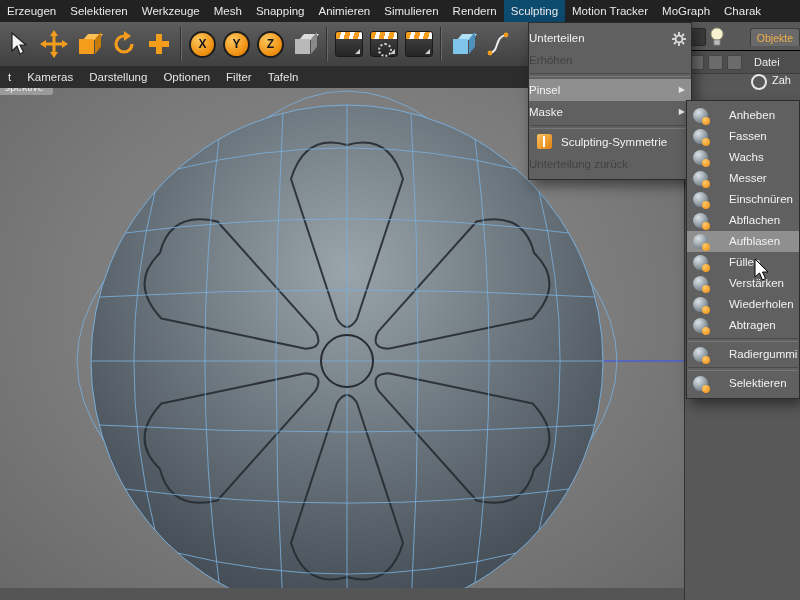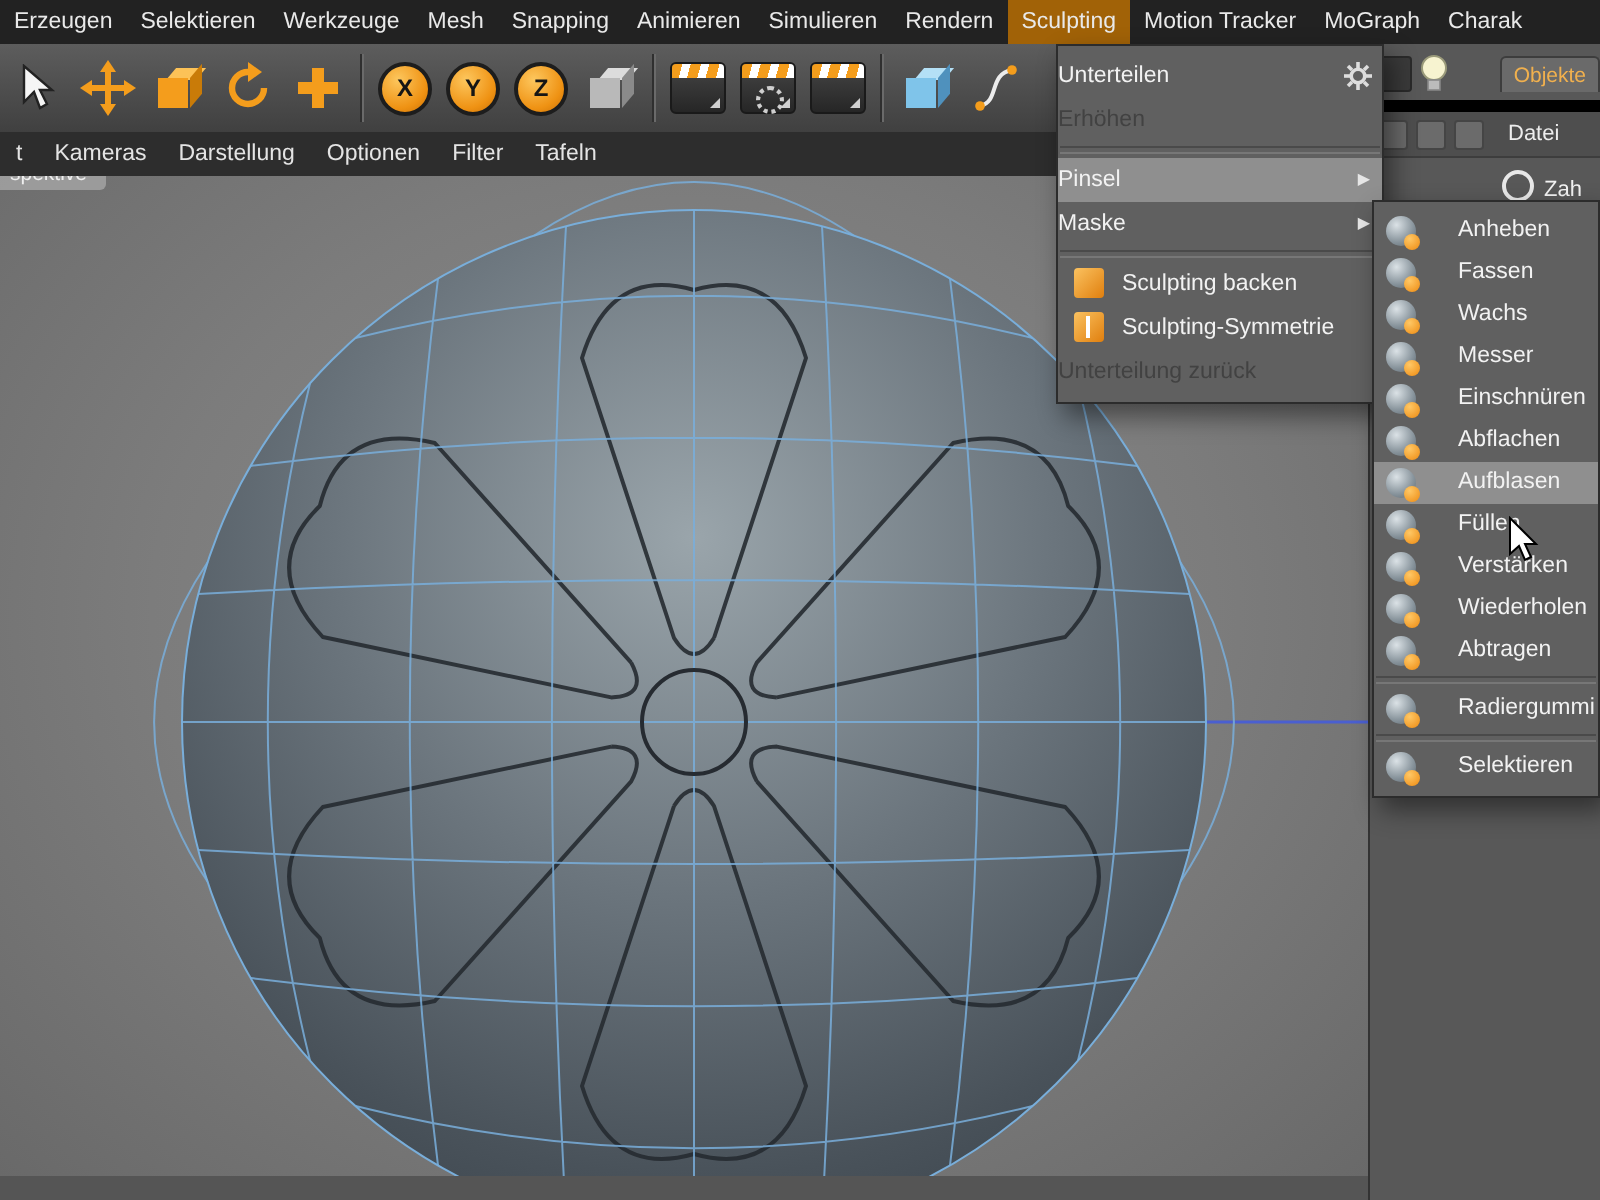--- a/index.html
+++ b/index.html
@@ -3,21 +3,21 @@
 <meta charset="utf-8">
 <style>
   html,body{margin:0;padding:0;}
   body{width:800px;height:600px;overflow:hidden;position:relative;
        font-family:"Liberation Sans","DejaVu Sans",sans-serif;
        background:#555;user-select:none;}
   
   .menubar{position:absolute;left:0;top:0;width:800px;height:22px;background:#222;
            display:flex;align-items:center;white-space:nowrap;overflow:hidden;z-index:5;}
   .mb-item{color:#e9e9e9;font-size:11.5px;padding:0 7px;line-height:22px;}
-  .mb-item.active{background:#a16207;}
+  .mb-item.active{background:#0c4a6e;}
   
   .toolbar{position:absolute;left:0;top:22px;width:800px;height:44px;
            background:linear-gradient(#5d5d5d,#404040);display:flex;align-items:center;
            gap:7px;padding-left:5px;box-sizing:border-box;z-index:1;}
   .tb-sep{width:1px;height:34px;background:#2f2f2f;border-right:1px solid #6a6a6a;}
   .tb-ic{position:relative;width:28px;height:30px;display:flex;align-items:center;justify-content:center;}
   .axis-btn{width:23px;height:23px;border-radius:50%;
             background:radial-gradient(circle at 35% 30%,#fdc75e,#ef9213 65%,#c96f05);
             border:2px solid #1d1d1d;color:#151515;font-weight:bold;font-size:12px;
             display:flex;align-items:center;justify-content:center;}
@@ -48,24 +48,24 @@
   .cam-label{position:absolute;left:0;top:3px;background:rgba(158,158,158,.92);color:#efefef;
              font-size:10.5px;padding:2px 9px 2px 5px;border-radius:0 3px 3px 0;z-index:2;}
   
   .right-panel{position:absolute;left:684px;top:22px;width:116px;height:578px;
                background:#585858;border-left:1px solid #333;box-sizing:border-box;z-index:1;}
   .rp-top{height:26px;display:flex;align-items:center;gap:4px;padding:2px 0 0 3px;}
   .sq-ic{width:16px;height:16px;background:#3a3a3a;border:1px solid #2a2a2a;border-radius:2px;}
   .rp-tab{margin-left:auto;background:#6a6a6a;border:1px solid #3d3d3d;border-bottom:none;
           border-radius:3px 3px 0 0;color:#f0b04e;font-size:10.5px;padding:3px 6px 2px;}
   .rp-menu{height:22px;background:#4e4e4e;display:flex;align-items:center;gap:4px;
-           padding-left:4px;border-top:6px solid #000000;border-bottom:1px solid #3d3d3d;}
+           padding-left:4px;border-top:1px solid #000000;border-bottom:1px solid #3d3d3d;}
   .mini-ic{width:13px;height:13px;background:#6b6b6b;border:1px solid #454545;border-radius:2px;}
   .rp-menu span.lbl{color:#ededed;font-size:11px;margin-left:8px;}
-  .rp-obj{height:22px;display:flex;align-items:flex-end;gap:5px;padding-left:66px;}
+  .rp-obj{height:22px;display:flex;align-items:flex-start;gap:5px;padding-left:66px;}
   .circ-ic{width:12px;height:12px;border:2px solid #e8e8e8;border-radius:50%;}
   .rp-obj span.lbl{color:#f2f2f2;font-size:11px;}
   
   .menu{position:absolute;background:#606060;border:1px solid #2c2c2c;
         box-shadow:4px 6px 12px rgba(0,0,0,.45);padding:4px 0;box-sizing:border-box;z-index:10;}
   .menu-main{left:528px;top:22px;width:164px;}
   .menu-sub{left:686px;top:100px;width:114px;z-index:11;}
   .mi{position:relative;height:22px;line-height:22px;color:#f2f2f2;
       font-size:11.5px;white-space:nowrap;overflow:hidden;}
   .menu-sub .mi{height:21px;line-height:21px;padding-left:42px;font-size:11.5px;}
@@ -261,24 +261,20 @@
   <div class="mi hl">
     <span>Pinsel</span>
     <span class="sub-arrow">▶</span>
   </div>
   <div class="mi">
     <span>Maske</span>
     <span class="sub-arrow">▶</span>
   </div>
   <div class="msep"></div>
   <div class="mi has-ic">
-    <span class="ic bake"></span>
-    <span>Sculpting backen</span>
-  </div>
-  <div class="mi has-ic">
     <span class="ic sym"></span>
     <span>Sculpting-Symmetrie</span>
   </div>
   <div class="mi disabled">
     <span>Unterteilung zurück</span>
   </div>
 </div>
 
 <div class="menu menu-sub">
   <div class="mi">

